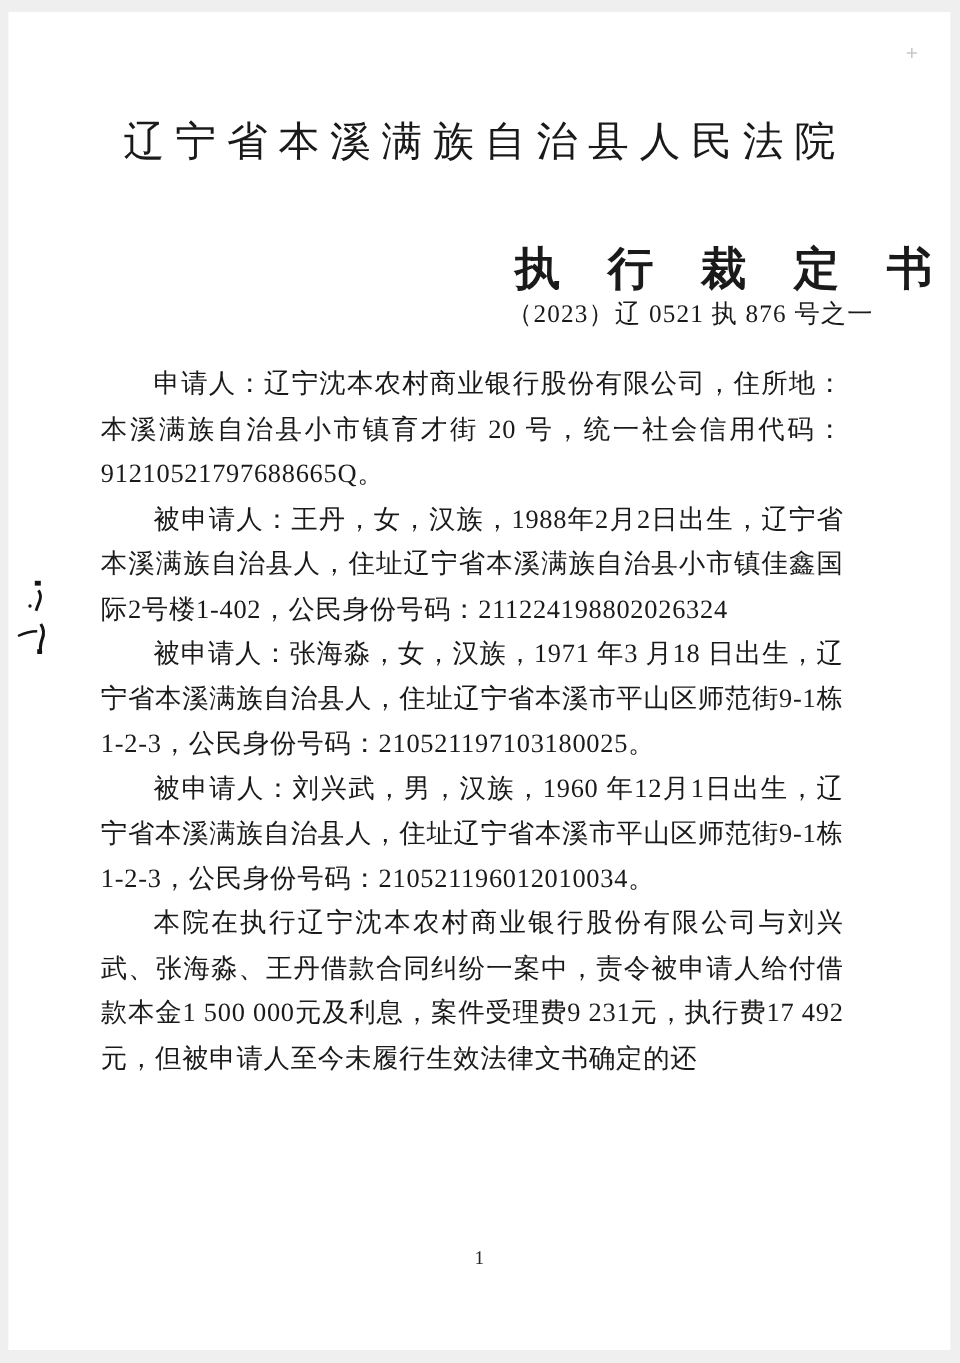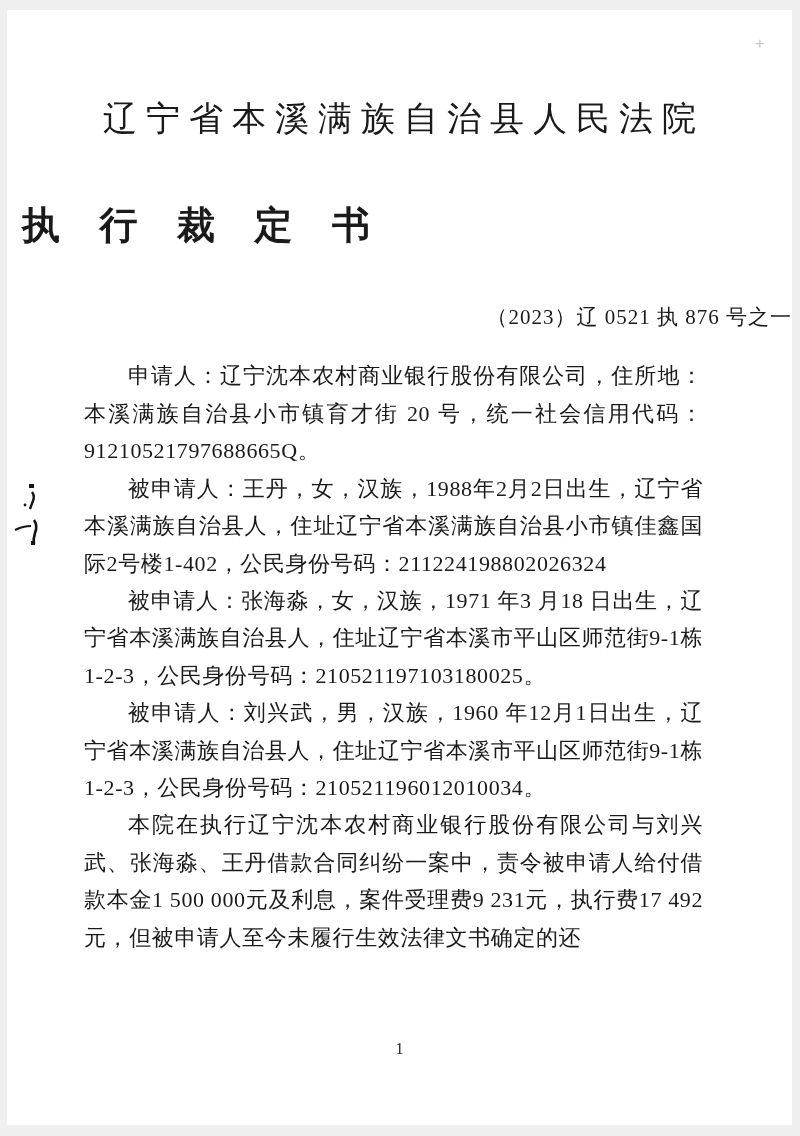--- a/index.html
+++ b/index.html
@@ -27,31 +27,32 @@
     text-align: center;
     font-size: 34px;
     font-weight: normal;
     letter-spacing: 9px;
     text-indent: 9px; 
     line-height: 1.4;
     white-space: nowrap;
   }
   .doc-title {
     margin-top: 60px;
-    text-align: left;
+    text-align: right;
     font-size: 38px;
     font-weight: bold;
     letter-spacing: 15px;
     text-indent: 15px;
     line-height: 1.2;
     white-space: nowrap;
+    padding-left: 24px;
   }
   .case-number {
-    margin-top: 56px;
     text-align: right;
+    padding-right: 64px;
     font-size: 21px;
     letter-spacing: 1px;
     line-height: 1.3;
   }
   .doc-body {
     margin: 26px 89px 0 77px;
     font-size: 22px;
     line-height: 37.4px;
     text-align: justify;
     letter-spacing: 0.6px;

